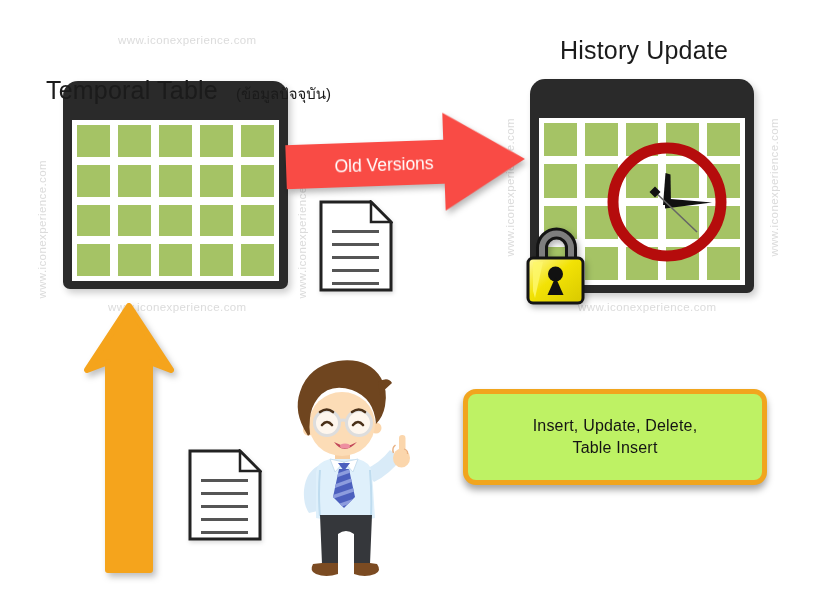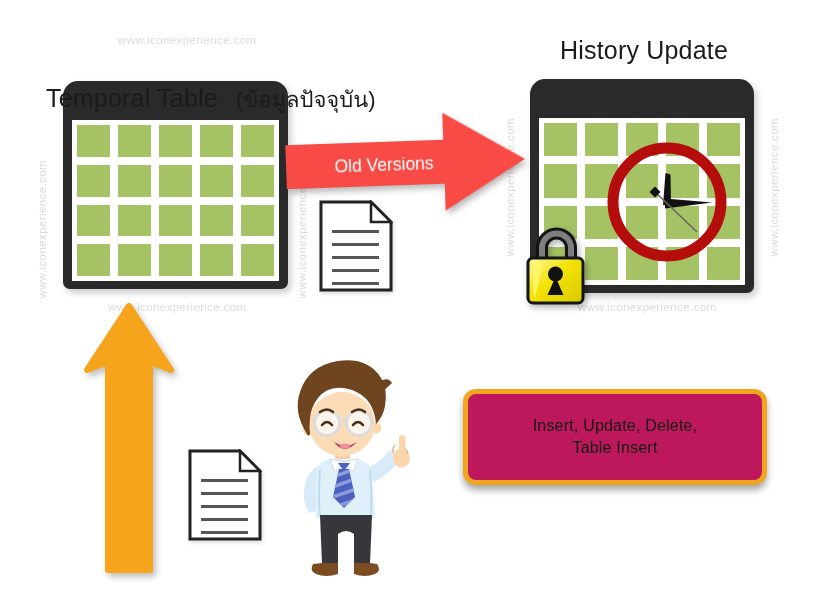--- a/index.html
+++ b/index.html
@@ -3,21 +3,21 @@
 <meta charset="utf-8">
 <style>
   html,body{margin:0;padding:0;background:#fff;}
   #canvas{
     position:relative;width:823px;height:597px;overflow:hidden;background:#fff;
     font-family:"Liberation Sans",sans-serif;
   }
   
   .title-row{position:absolute;display:flex;align-items:baseline;gap:18px;color:#1b1b1b;z-index:4;}
   .title-main{font-size:25px;letter-spacing:.2px;}
-  .title-sub{font-size:22px;margin-top:44px;}
+  .title-sub{font-size:15px;margin-top:44px;}
   
   .cal{position:absolute;background:#2a2a2a;border-radius:15px 15px 7px 7px;
        box-shadow:3px 4px 7px rgba(0,0,0,.20);z-index:1;}
   .cal .inner{position:absolute;left:9px;right:9px;top:39px;bottom:8px;background:#fff;
        padding:5px;display:grid;grid-template-columns:repeat(5,1fr);
        grid-template-rows:repeat(4,1fr);gap:8px;box-sizing:border-box;}
   .cal .inner i{background:#A5C365;display:block;}
   
   .svg-abs{position:absolute;}
   #red-arrow{left:286px;top:111px;transform:rotate(-2deg);z-index:2;
@@ -25,21 +25,21 @@
   #red-arrow text{font-family:"Liberation Sans",sans-serif;font-size:17.5px;fill:#fff;}
   #up-arrow{left:82px;top:302px;z-index:2;filter:drop-shadow(3px 4px 3px rgba(0,0,0,.25));}
   #up-arrow polygon{stroke:#F5A41C;stroke-width:6;stroke-linejoin:round;}
   
   .doc{z-index:3;filter:drop-shadow(1px 2px 2px rgba(0,0,0,.15));}
   
   #clock{left:606px;top:141px;z-index:2;}
   #lock{left:526px;top:225px;z-index:3;filter:drop-shadow(2px 3px 3px rgba(0,0,0,.3));}
   
   #callout{position:absolute;left:463px;top:389px;width:304px;height:96px;box-sizing:border-box;
-    background:#be185d;border:5px solid #F1A51E;border-radius:13px;z-index:2;
+    background:#bef264;border:5px solid #F1A51E;border-radius:13px;z-index:2;
     box-shadow:0 5px 7px rgba(0,0,0,.35);
     display:flex;flex-direction:column;align-items:center;justify-content:center;}
   #callout div{font-size:16px;line-height:22px;color:#141414;letter-spacing:.2px;text-align:center;}
   
   #person{left:280px;top:350px;z-index:3;}
   
   .wm{position:absolute;font-size:11.5px;color:rgba(190,190,190,.55);letter-spacing:.4px;
       z-index:0;white-space:nowrap;}
   .wm.vert{writing-mode:vertical-rl;transform:rotate(180deg);}
 </style>

